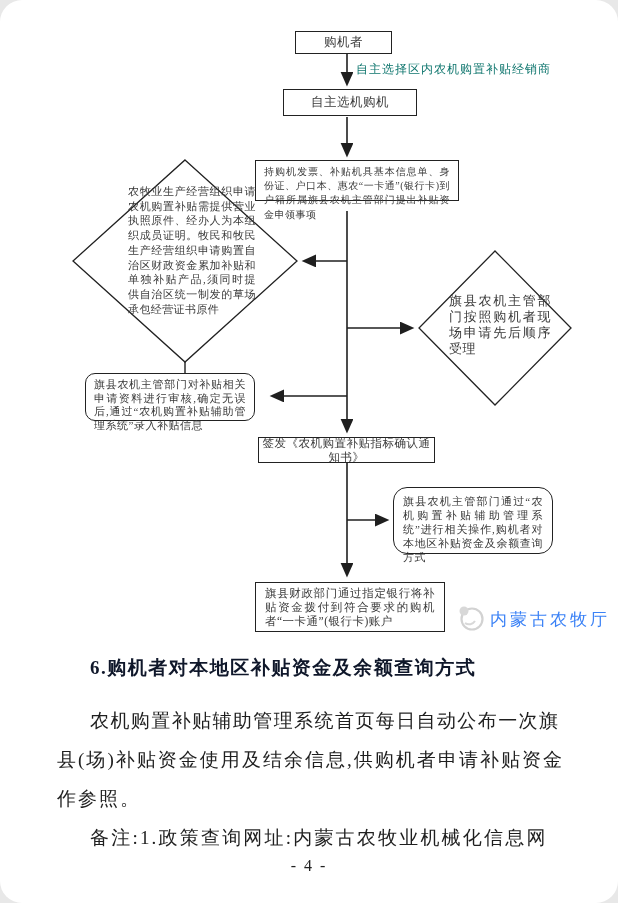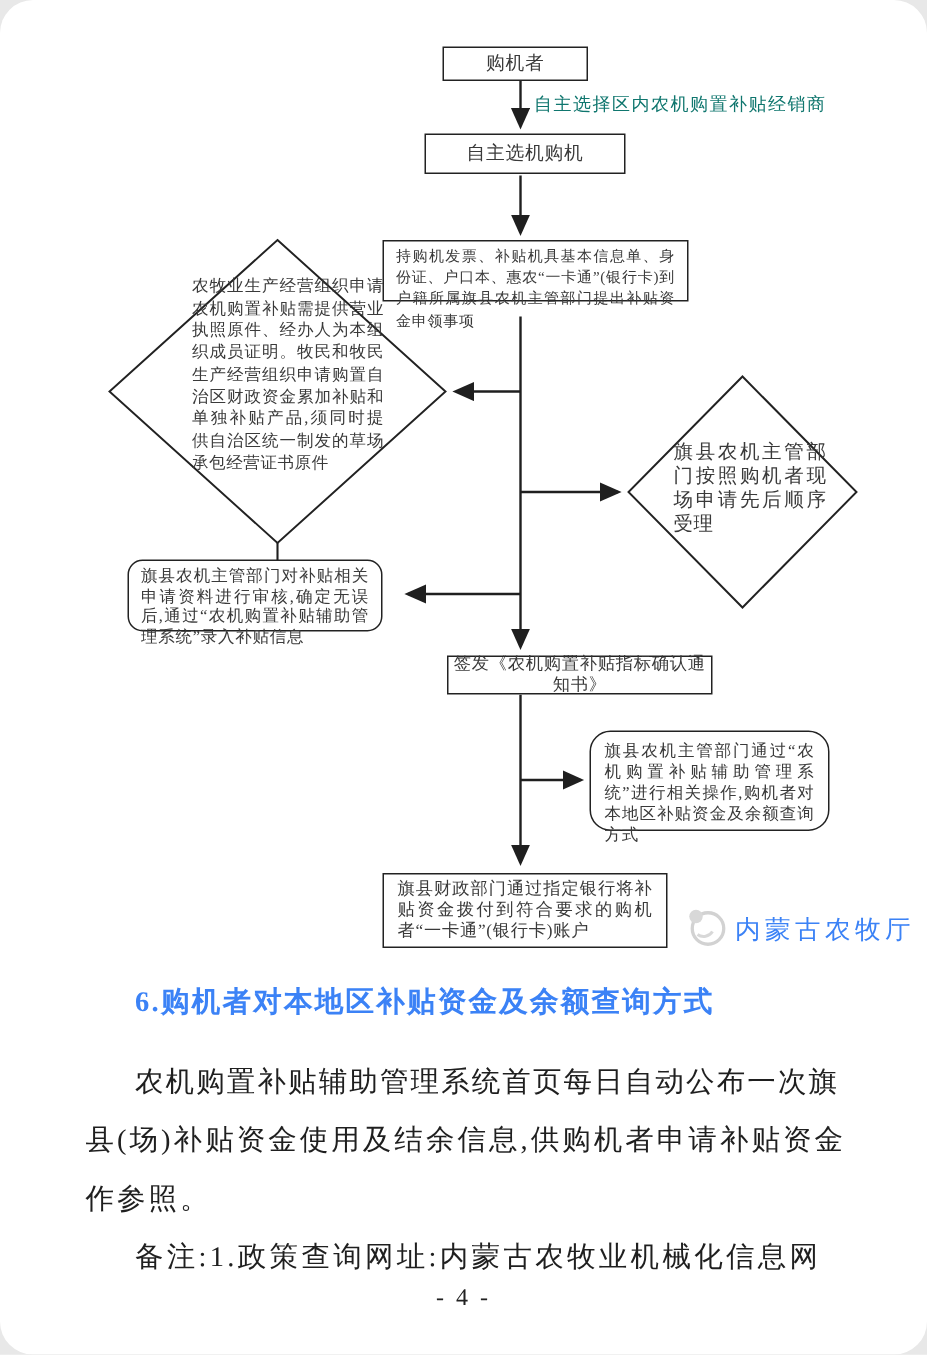--- a/index.html
+++ b/index.html
@@ -19,21 +19,21 @@
   .box.center { display:flex; align-items:center; justify-content:center; text-align:center; }
   .box.multi { padding:4px 8px; text-align:justify; text-justify:inter-character; word-break:break-all; }
   .rounded { border-radius:12px; }
   .dtext {
     position:absolute; z-index:2; color:#3a3a3a; text-align:justify;
     word-break:break-all; letter-spacing:0.4px;
   }
   .flabel { position:absolute; z-index:2; font-size:12px; color:#0f766e; letter-spacing:1px; white-space:nowrap; }
   .watermark { position:absolute; z-index:2; color:#3b82f6; font-size:17px; letter-spacing:3px; white-space:nowrap;
     font-family:Liberation Mono, monospace; }
-  .heading { position:absolute; z-index:2; font-weight:bold; font-size:19px; color:#3b82f6; letter-spacing:1.5px; white-space:nowrap; }
+  .heading { position:absolute; z-index:2; font-weight:bold; font-size:19px; color:#0f172a; letter-spacing:1.5px; white-space:nowrap; }
   .bodyline { position:absolute; z-index:2; font-size:19px; color:#1f1f1f; white-space:nowrap;margin-top:12px; }
   .bodyline.justify { white-space:normal; text-align:justify; text-align-last:justify; word-break:break-all; }
   .pagenum { position:absolute; z-index:2; left:0; width:618px; text-align:center; font-size:16px; color:#222; letter-spacing:2px; }
 </style>
 </head>
 <body>
 
 <div id="page">
 
   <svg id="connectors" width="618" height="903">
@@ -70,21 +70,21 @@
   <div class="box center" style="left:283px; top:89px; width:134px; height:27px; font-size:12.5px;">自主选机购机</div>
 
   <div class="box multi" style="left:255px; top:160px; width:204px; height:41px; font-size:10px; line-height:14.2px;">持购机发票、补贴机具基本信息单、身份证、户口本、惠农“一卡通”(银行卡)到户籍所属旗县农机主管部门提出补贴资金申领事项</div>
 
   <div class="dtext" style="left:110px; top:184px; width:128px; font-size:11px; line-height:14.7px;margin-left:18px;">农牧业生产经营组织申请农机购置补贴需提供营业执照原件、经办人为本组织成员证明。牧民和牧民生产经营组织申请购置自治区财政资金累加补贴和单独补贴产品,须同时提供自治区统一制发的草场承包经营证书原件</div>
 
   <div class="dtext" style="left:449px; top:293px; width:102px; font-size:13px; line-height:16px;">旗县农机主管部门按照购机者现场申请先后顺序受理</div>
 
   <div class="box multi rounded" style="left:85px; top:373px; width:170px; height:48px; font-size:11px; line-height:13.6px; border-radius:10px;">旗县农机主管部门对补贴相关申请资料进行审核,确定无误后,通过“农机购置补贴辅助管理系统”录入补贴信息</div>
 
-  <div class="box center" style="left:258px; top:437px; width:177px; height:26px; font-size:11.5px;margin-left:40px;">签发《农机购置补贴指标确认通知书》</div>
+  <div class="box center" style="left:258px; top:437px; width:177px; height:26px; font-size:11.5px;">签发《农机购置补贴指标确认通知书》</div>
 
   <div class="box multi rounded" style="left:393px; top:487px; width:160px; height:67px; font-size:11px; line-height:14px; padding:6px 9px; border-radius:14px;">旗县农机主管部门通过“农机购置补贴辅助管理系统”进行相关操作,购机者对本地区补贴资金及余额查询方式</div>
 
   <div class="box multi" style="left:255px; top:582px; width:190px; height:50px; font-size:11.5px; line-height:13.9px; padding:4px 9px;">旗县财政部门通过指定银行将补贴资金拨付到符合要求的购机者“一卡通”(银行卡)账户</div>
 
   <div class="watermark" style="left:490px; top:608px;">内蒙古农牧厅</div>
 
   <div class="heading" style="left:90px; top:655px;">6.购机者对本地区补贴资金及余额查询方式</div>
 
   <div class="bodyline justify" style="left:90px; top:696px; width:468px;">农机购置补贴辅助管理系统首页每日自动公布一次旗</div>

